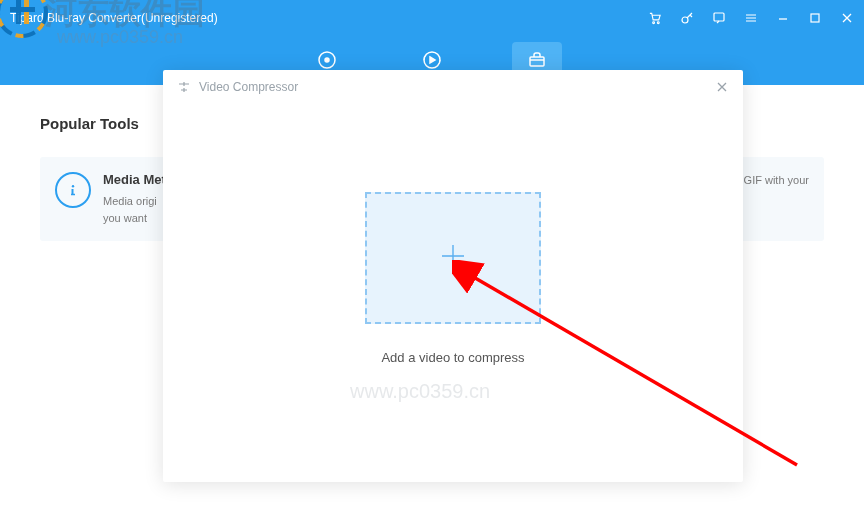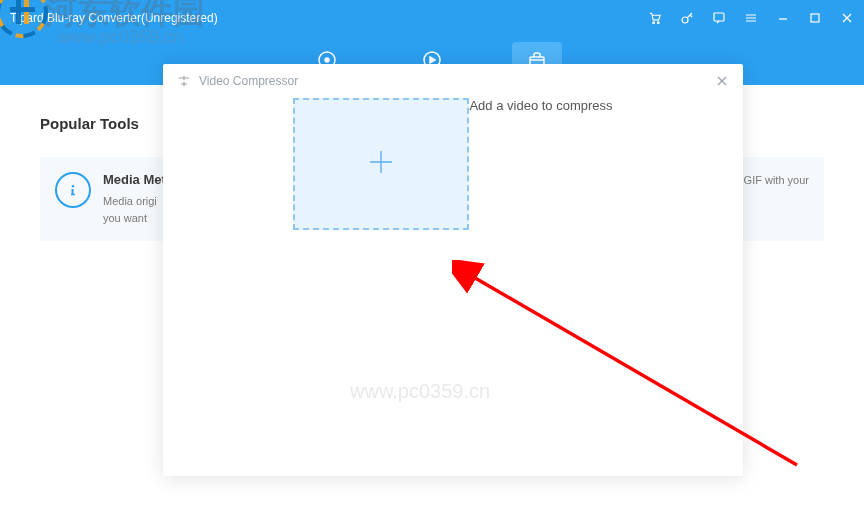--- a/index.html
+++ b/index.html
@@ -101,21 +101,21 @@
       color: #3a3a3a;
       margin-bottom: 6px;
     }
     .tool-desc {
       font-size: 11px;
       color: #7a7a7a;
       line-height: 1.5;
     }
     .modal {
       position: absolute;
-      top: 64px;
+      top: 70px;
       left: 163px;
       width: 580px;
       height: 412px;
       background: #ffffff;
       box-shadow: 0 2px 20px rgba(0,0,0,0.12);
       border-radius: 2px;
     }
     .modal-header {
       height: 34px;
       display: flex;
@@ -137,21 +137,22 @@
       margin-left: auto;
       cursor: pointer;
       width: 14px;
       height: 14px;
       display: flex;
       align-items: center;
       justify-content: center;
     }
     .modal-body {
       display: flex;
-      flex-direction: row;
+      flex-direction: column;
+      align-items: center;
       justify-content: center;
       height: calc(100% - 34px);
       padding-bottom: 30px;
     }
     .drop-zone {
       width: 176px;
       height: 132px;
       border: 2px dashed #8fc7f3;
       background: #e7f3fd;
       display: flex;

